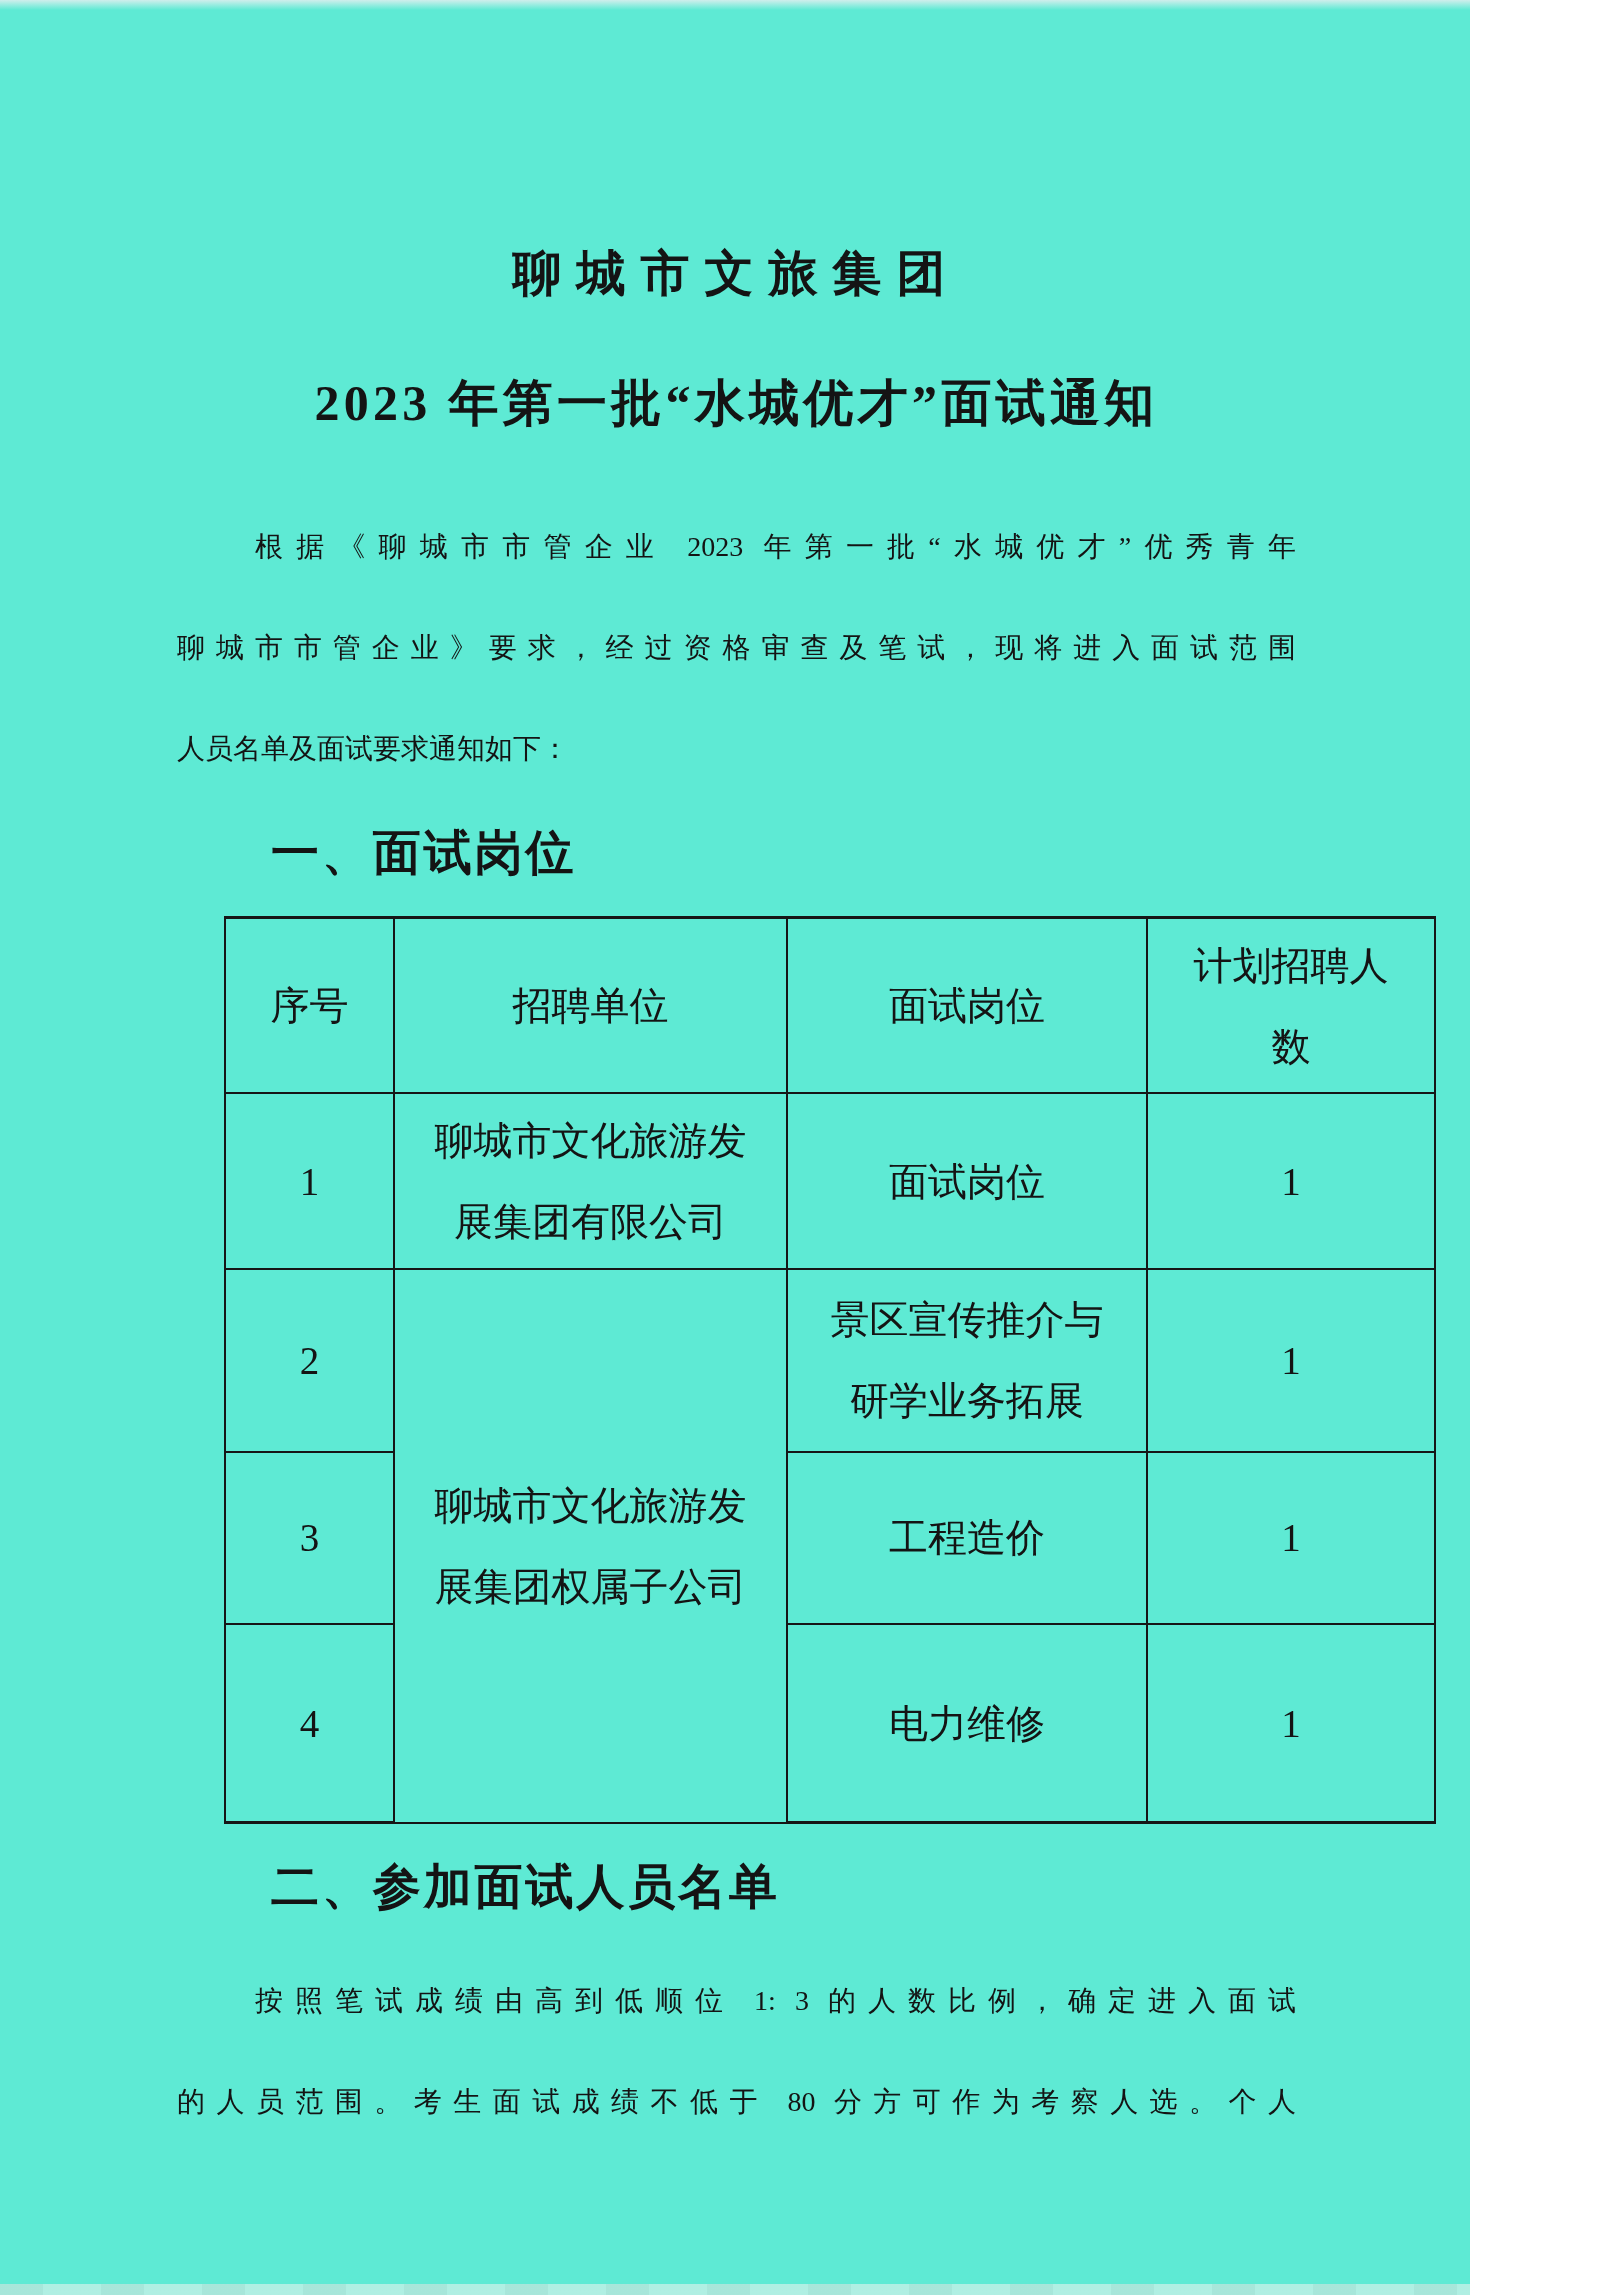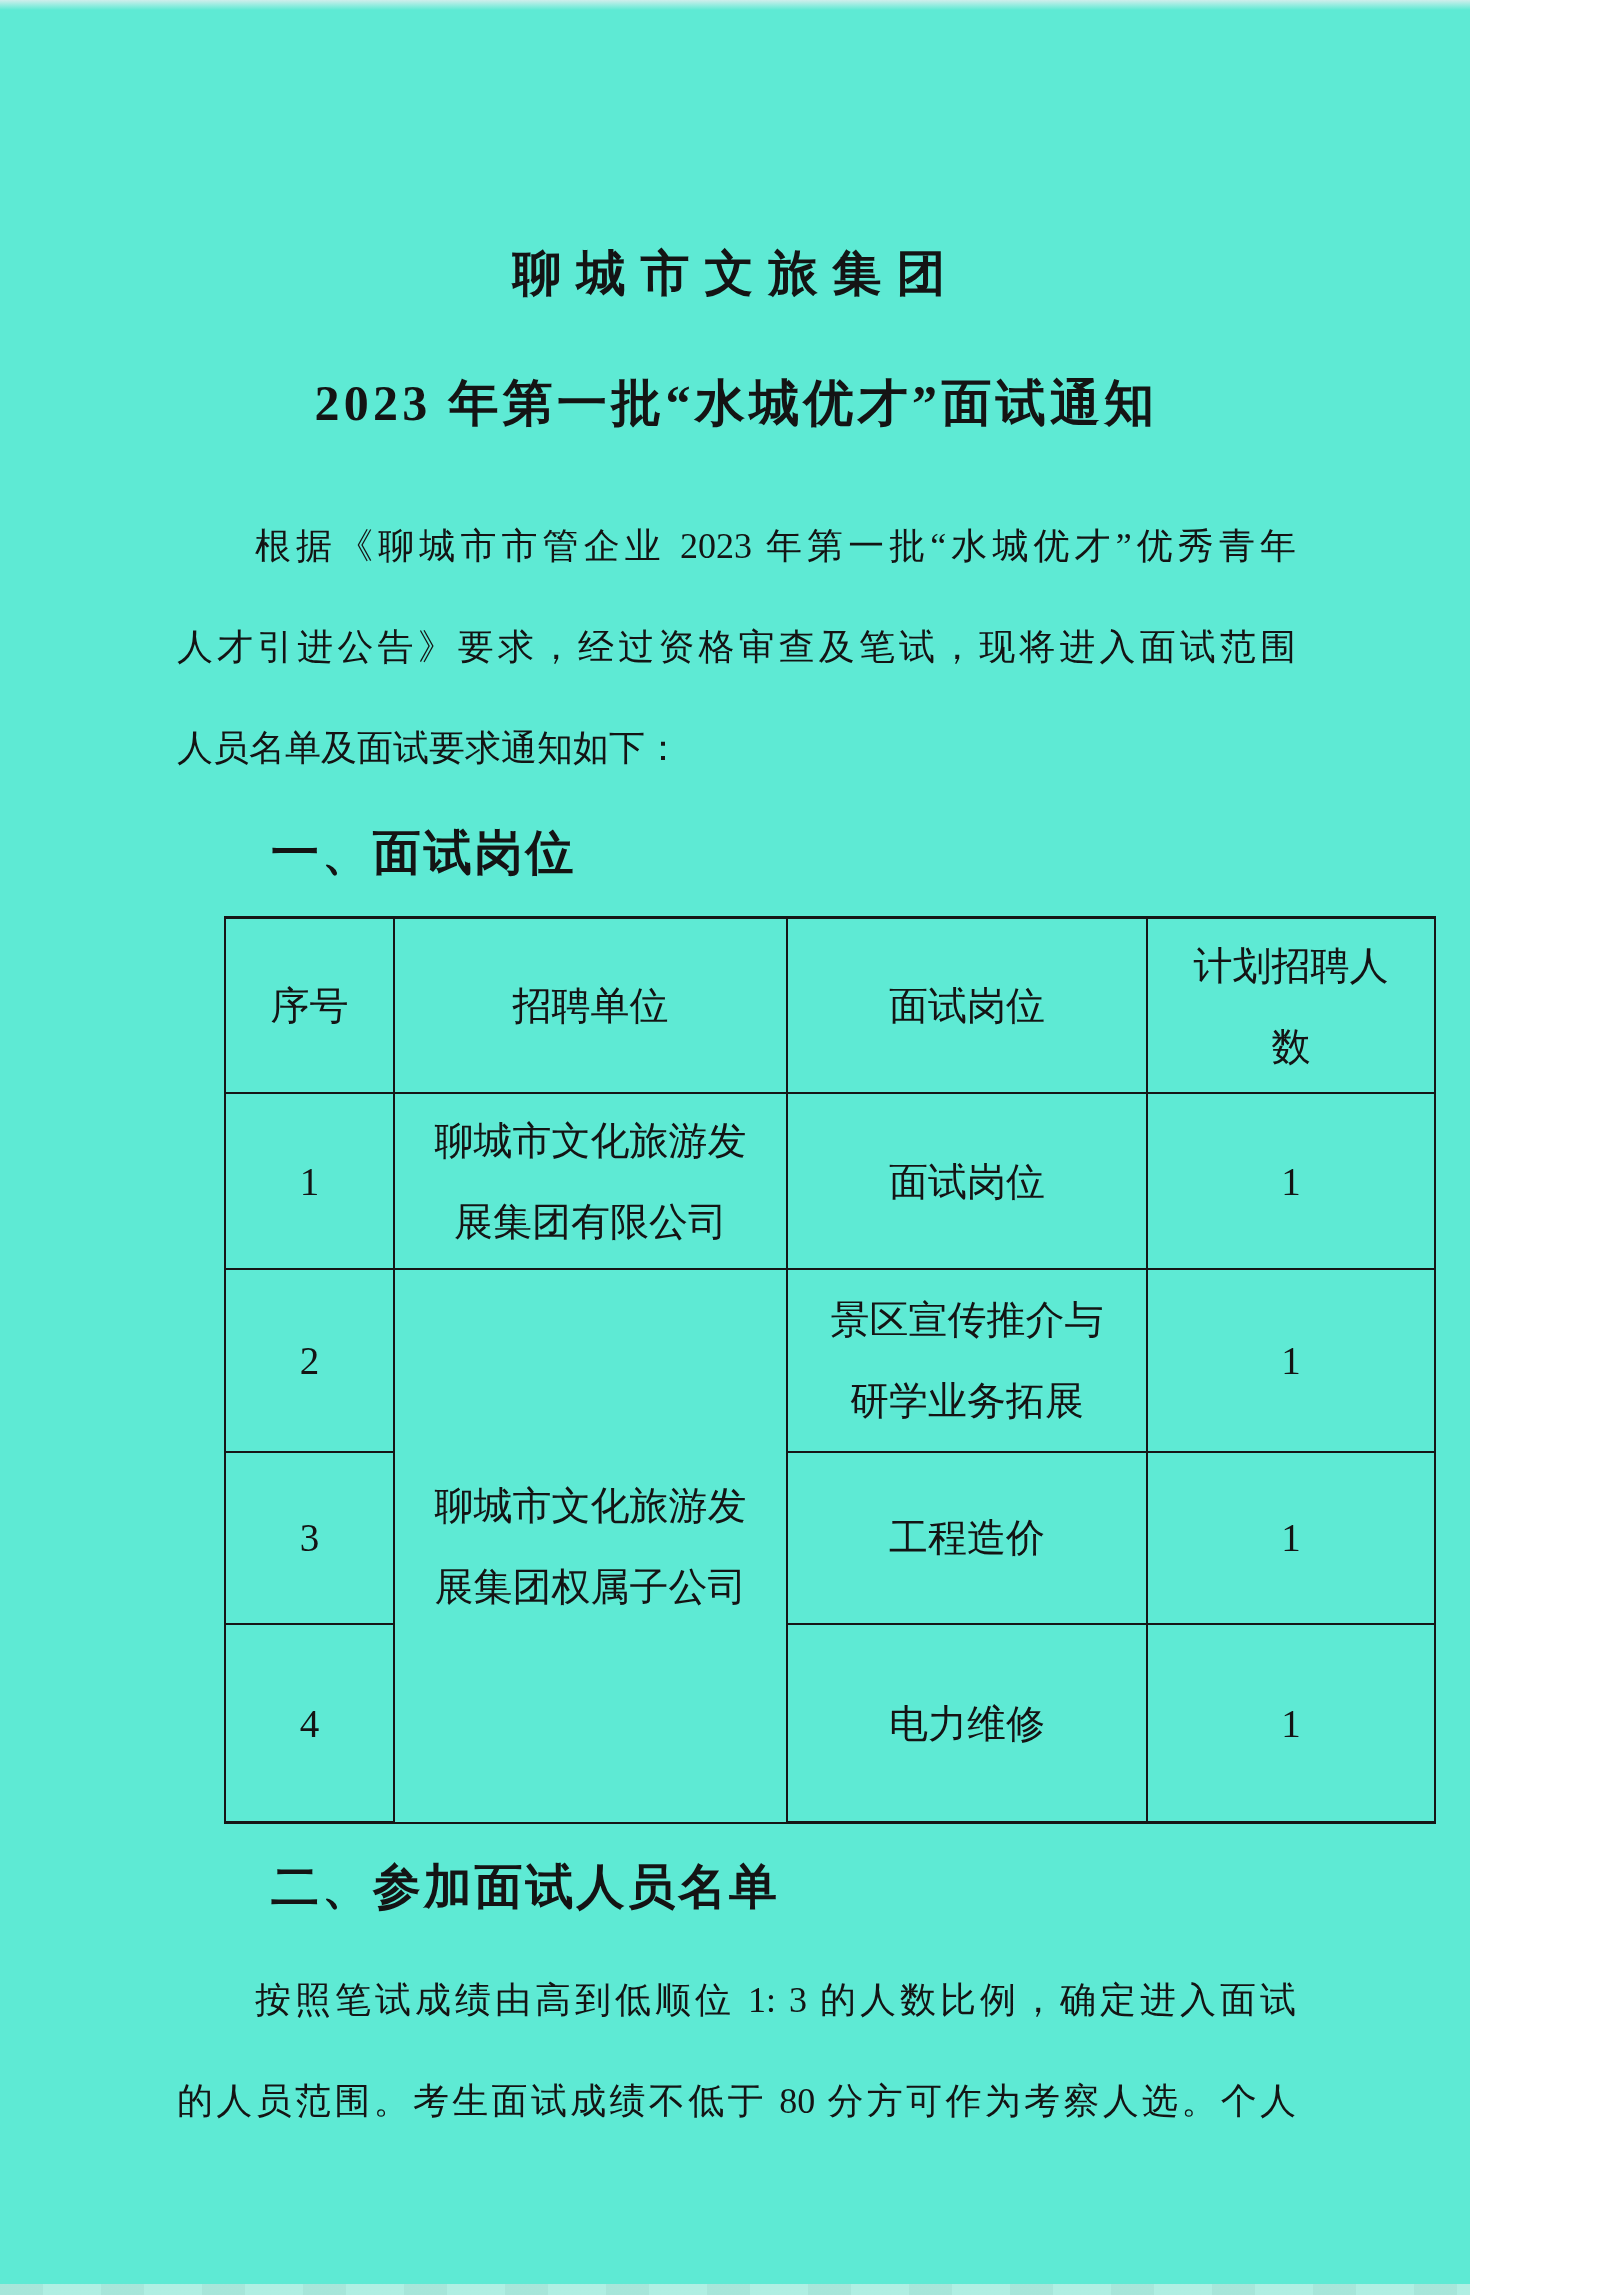--- a/index.html
+++ b/index.html
@@ -36,21 +36,21 @@
   .doc-subtitle{
     margin:69px 0 0 0;
     text-align:center;
     font-size:50px;
     font-weight:bold;
     letter-spacing:4.3px;
     line-height:1.2;
   }
   .para{margin:0;}
   .para .line{
-    font-size:36px;
+    font-size:28px;
     line-height:101px;
     text-align:justify;
     text-align-last:justify;
   }
   .para .line.no-just{
     text-align:right;
     text-align-last:left;
   }
   .intro{margin-top:63px;}
   .indent{text-indent:78px;}
@@ -117,21 +117,21 @@
   <div class="scan-edge-top"></div>
 
   <div class="content">
 
     <h1 class="doc-title">聊城市文旅集团</h1>
 
     <h2 class="doc-subtitle">2023 年第一批“水城优才”面试通知</h2>
 
     <div class="para intro">
       <div class="line indent">根据《聊城市市管企业 2023 年第一批“水城优才”优秀青年</div>
-      <div class="line">人才引进公告》要求，经过资格审查及笔试，现将进入面试范围</div>
+      <div class="line">聊城市市管企业》要求，经过资格审查及笔试，现将进入面试范围</div>
       <div class="line no-just">人员名单及面试要求通知如下：</div>
     </div>
 
     <div class="sec-heading">一、面试岗位</div>
 
     <table class="positions">
       <colgroup>
           <col class="c1">
           <col class="c2">
           <col class="c3">

